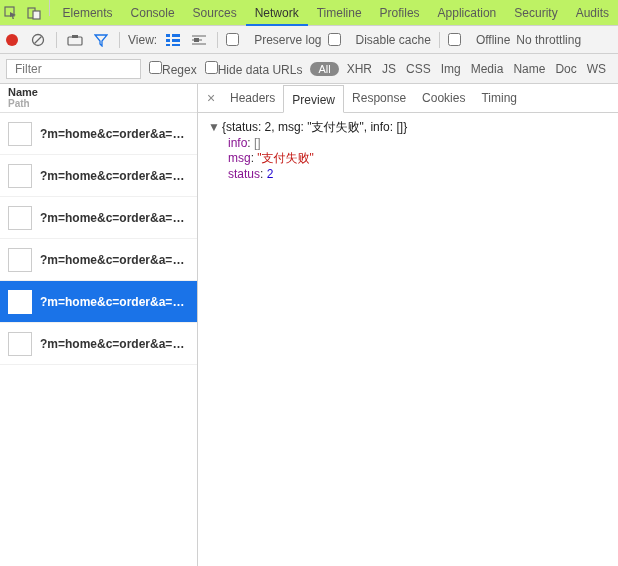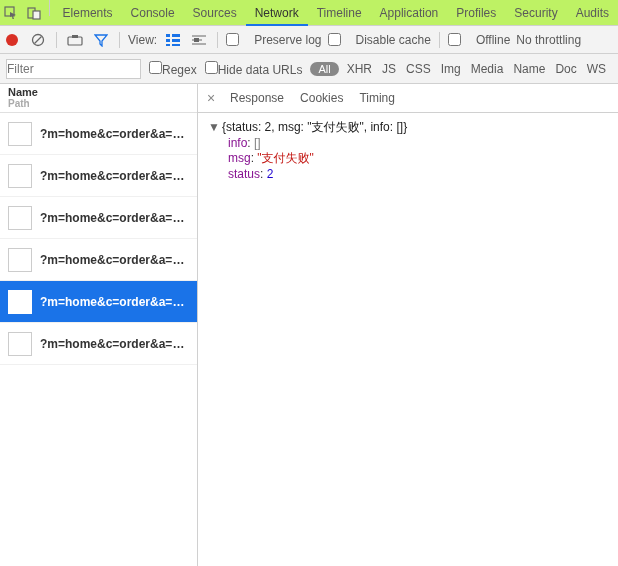--- a/index.html
+++ b/index.html
@@ -12,21 +12,21 @@
 .top-tabs .tab.active { color: #333; border-bottom: 2px solid #1a73e8; }
 
 .toolbar { height: 28px; display: flex; align-items: center; border-bottom: 1px solid #d0d0d0; background: #f3f3f3; padding: 0 2px; gap: 6px; }
 .toolbar .btn { width: 20px; height: 20px; display: flex; align-items: center; justify-content: center; cursor: pointer; }
 .toolbar .record { width: 12px; height: 12px; border-radius: 50%; background: #d93025; }
 .toolbar .sep { width: 1px; height: 16px; background: #ccc; margin: 0 2px; }
 .toolbar label { display: flex; align-items: center; gap: 15px; color: #5a5a5a; cursor: pointer; }
 .toolbar input[type="checkbox"] { margin: 0; }
 
 .filterbar { height: 30px; display: flex; align-items: center; border-bottom: 1px solid #d0d0d0; background: #f3f3f3; padding: 0 6px; gap: 8px; }
-.filterbar input[type="text"] { width: 135px; height: 20px; border: 1px solid #ccc; padding: 0 0; font-size: 12px; color: #15803d; }
+.filterbar input[type="text"] { width: 135px; height: 20px; border: 1px solid #ccc; padding: 0 8px; font-size: 12px; color: #15803d; }
 .filterbar .pill { background: #888; color: #fff; border-radius: 9px; padding: 1px 8px; font-size: 11px; cursor: pointer; }
 .filterbar .ftype { color: #5a5a5a; cursor: pointer; }
 
 .main { display: flex; height: calc(566px - 26px - 28px - 30px); }
 .left { width: 198px; border-right: 1px solid #d0d0d0; background: #fff; font-weight: bold; }
 .left .head { height: 29px; padding: 2px 8px; border-bottom: 1px solid #e0e0e0; color: #888; line-height: 1.1; }
 .left .head .nm { color: #333; font-size: 11px; }
 .left .head .pt { color: #aaa; font-size: 10px; }
 .req { display: flex; align-items: center; gap: 8px; height: 42px; padding: 0 8px; border-bottom: 1px solid #f0f0f0; cursor: pointer; }
 .req .thumb { width: 24px; height: 24px; border: 1px solid #ccc; background: #fff; }
@@ -67,22 +67,22 @@
         <rect x="6" y="5" width="7" height="8" fill="#f3f3f3" stroke="#666" stroke-width="1.2"></rect>
       </svg>
   </div>
   <div class="sep"></div>
   <div id="top-tabs-container" style="display: flex;">
       <div class="tab">Elements</div>
       <div class="tab">Console</div>
       <div class="tab">Sources</div>
       <div class="tab active">Network</div>
       <div class="tab">Timeline</div>
+      <div class="tab">Profiles</div>
       <div class="tab">Application</div>
-      <div class="tab">Profiles</div>
       <div class="tab">Security</div>
       <div class="tab">Audits</div>
     </div>
 </div>
 
 <div class="toolbar">
   <div class="btn">
       <div class="record"></div>
     </div>
   <div class="btn">
@@ -187,20 +187,22 @@
         <div class="req">
           <div class="thumb"></div>
           <div class="txt">?m=home&amp;c=order&amp;a=a...</div>
         </div>
       </div>
   </div>
   <div class="right">
     <div class="subtabs">
       <div class="close">×</div>
       <div id="subtabs-c" style="display:flex;">
+          <div class="stab">Headers</div>
+          <div class="stab active">Preview</div>
           <div class="stab">Response</div>
           <div class="stab">Cookies</div>
           <div class="stab">Timing</div>
         </div>
     </div>
     <div class="preview">
       <div class="line"><span class="tri">▼</span><span class="summary">{status: 2, msg: "支付失败", info: []}</span></div>
       <div class="child line"><span class="key">info</span>: <span class="arr">[]</span></div>
       <div class="child line"><span class="key">msg</span>: <span class="str">"支付失败"</span></div>
       <div class="child line"><span class="key">status</span>: <span class="num">2</span></div>

